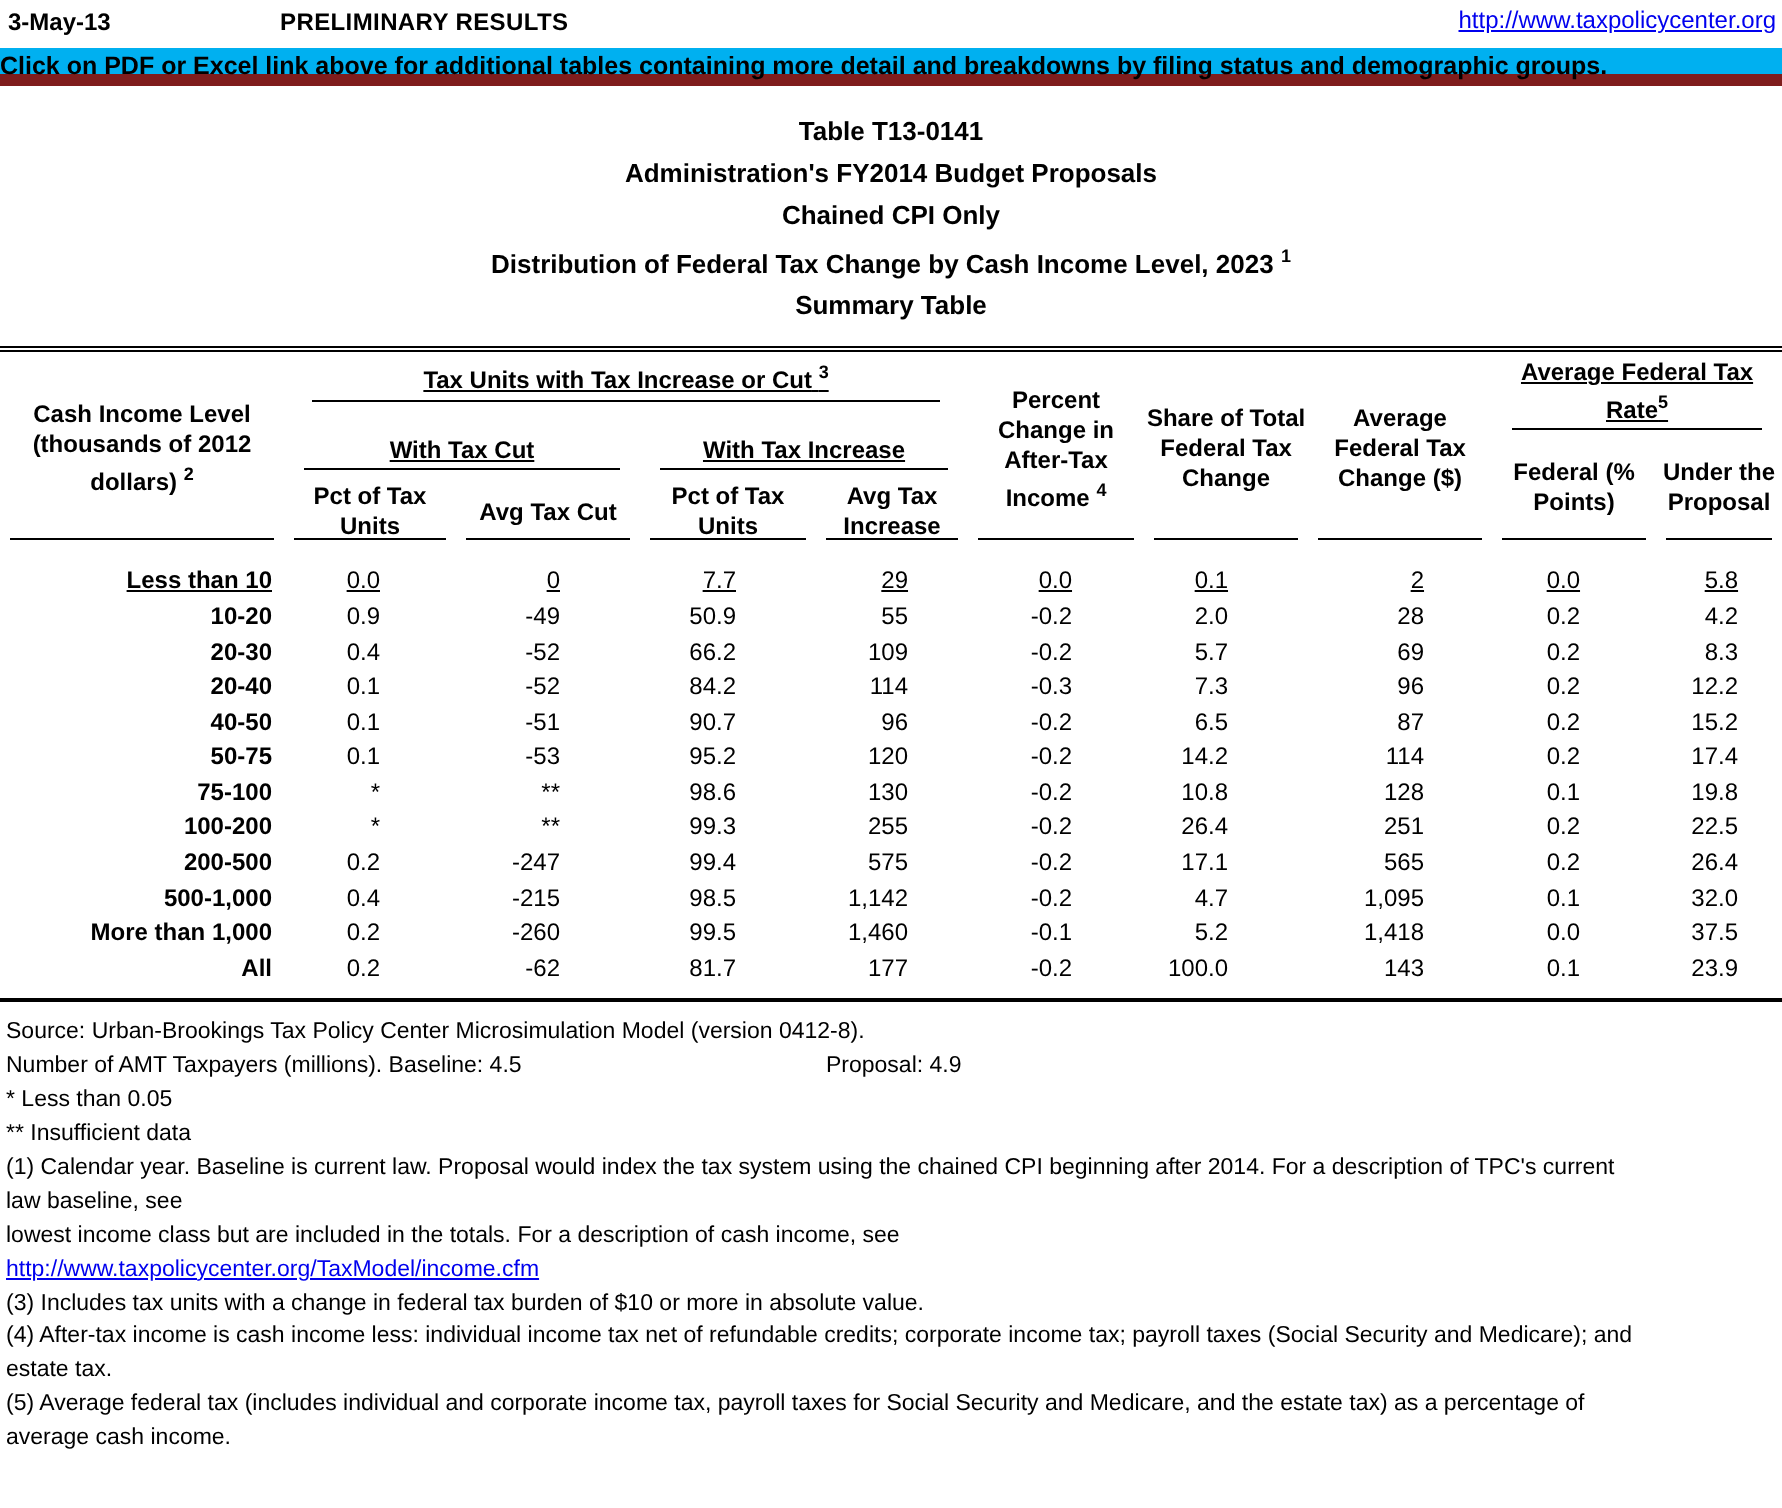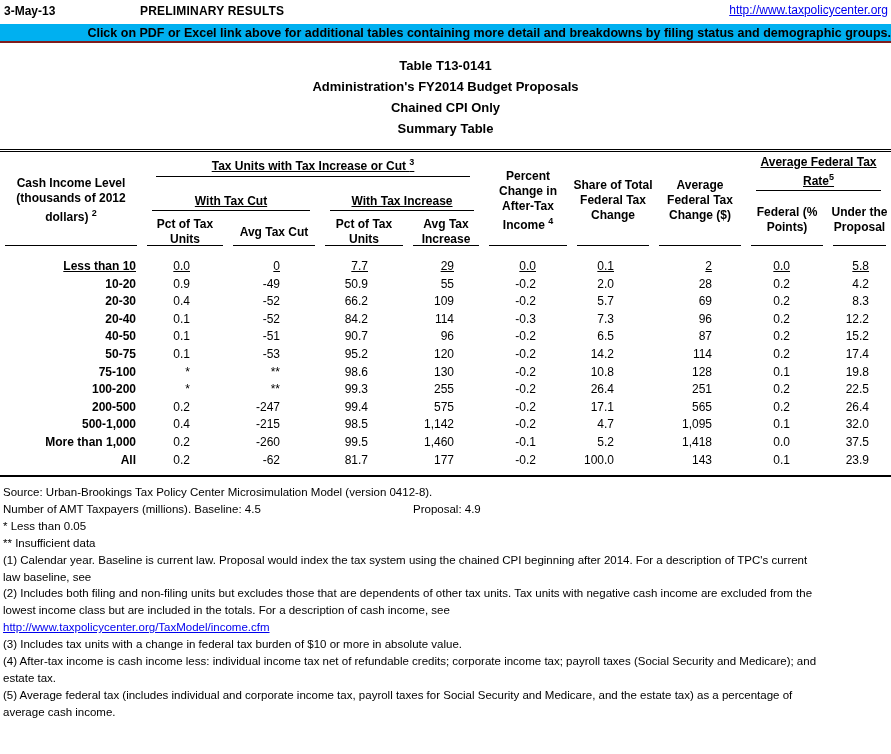--- a/index.html
+++ b/index.html
@@ -10,22 +10,22 @@
     font-family: "Liberation Sans", sans-serif;
     overflow: hidden; position: relative;
   }
   
   .topbar { position: relative; height: 24px; font-size: 12px; font-weight: bold; }
   .topbar .date { position: absolute; left: 4px; top: 4px; }
   .topbar .prelim { position: absolute; left: 140px; top: 4px; letter-spacing: .2px; }
   .topbar .site-link { position: absolute; right: 3px; top: 3px; font-weight: normal;
     color: #0000ee; text-decoration: underline; font-size: 12px; cursor: pointer; }
   
-  .banner { height: 19px; background: #00b0f0; text-align: right; font-weight: bold;
-    font-size: 12.5px; line-height: 19px; border-bottom: 2px solid #7f1d1d; }
+  .banner { height: 19px; background: #00b0f0; text-align: left; font-weight: bold;
+    font-size: 12.5px; line-height: 19px; border-bottom: 6px solid #7f1d1d; }
   
   .title-block { margin-top: 12px; text-align: center; font-weight: bold;
     font-size: 13px; line-height: 21px; }
   sup { font-size: 9px; font-weight: bold; }
   
   table.tbl { margin-top: 10px; width: 891px; border-collapse: collapse; table-layout: fixed;
     border-top: 3px double #000; border-bottom: 2px solid #000; }
   .tbl th { padding: 0; font-size: 12px; font-weight: bold; text-align: center;
     position: relative; line-height: 15px; }
   .tbl thead tr.r1 { height: 36px; }
@@ -68,20 +68,21 @@
 </div>
 
 <div class="banner">
   <span>Click on PDF or Excel link above for additional tables containing more detail and breakdowns by filing status and demographic groups.</span>
 </div>
 
 <div class="title-block">
   <div>Table T13-0141</div>
   <div>Administration's FY2014 Budget Proposals</div>
   <div>Chained CPI Only</div>
+  <div><span>Distribution of Federal Tax Change by Cash Income Level, 2023</span> <sup>1</sup></div>
   <div>Summary Table</div>
 </div>
 
 <table class="tbl">
   <colgroup>
     <col style="width:142px">
       <col style="width:86px">
       <col style="width:92px">
       <col style="width:88px">
       <col style="width:76px">
@@ -293,21 +294,20 @@
     </tbody>
 </table>
 
 <div class="notes">
     <div class="note-line">Source: Urban-Brookings Tax Policy Center Microsimulation Model (version 0412-8).</div>
     <div class="note-line"><span>Number of AMT Taxpayers (millions).  Baseline: 4.5</span><span class="right-part">Proposal: 4.9</span></div>
     <div class="note-line">* Less than 0.05</div>
     <div class="note-line">** Insufficient data</div>
     <div class="note-line">(1) Calendar year. Baseline is current law.  Proposal would index the tax system using the chained CPI beginning after 2014.  For a description of TPC's current</div>
     <div class="note-line">law baseline, see</div>
-    <div class="note-line">(2) Includes both filing and non-filing units but excludes those that are dependents of other tax units. Tax units with negative cash income are excluded from the</div>
     <div class="note-line">lowest income class but are included in the totals. For a description of cash income, see</div>
     <div class="note-line"><a class="note-link">http://www.taxpolicycenter.org/TaxModel/income.cfm</a></div>
     <div class="note-line">(3) Includes tax units with a change in federal tax burden of $10 or more in absolute value.</div>
     <div class="note-line">(4) After-tax income is cash income less: individual income tax net of refundable credits; corporate income tax; payroll taxes (Social Security and Medicare); and</div>
     <div class="note-line">estate tax.</div>
     <div class="note-line">(5) Average federal tax (includes individual and corporate income tax, payroll taxes for Social Security and Medicare, and the estate tax) as a percentage of</div>
     <div class="note-line">average cash income.</div>
   </div>
 
 </body></html>

